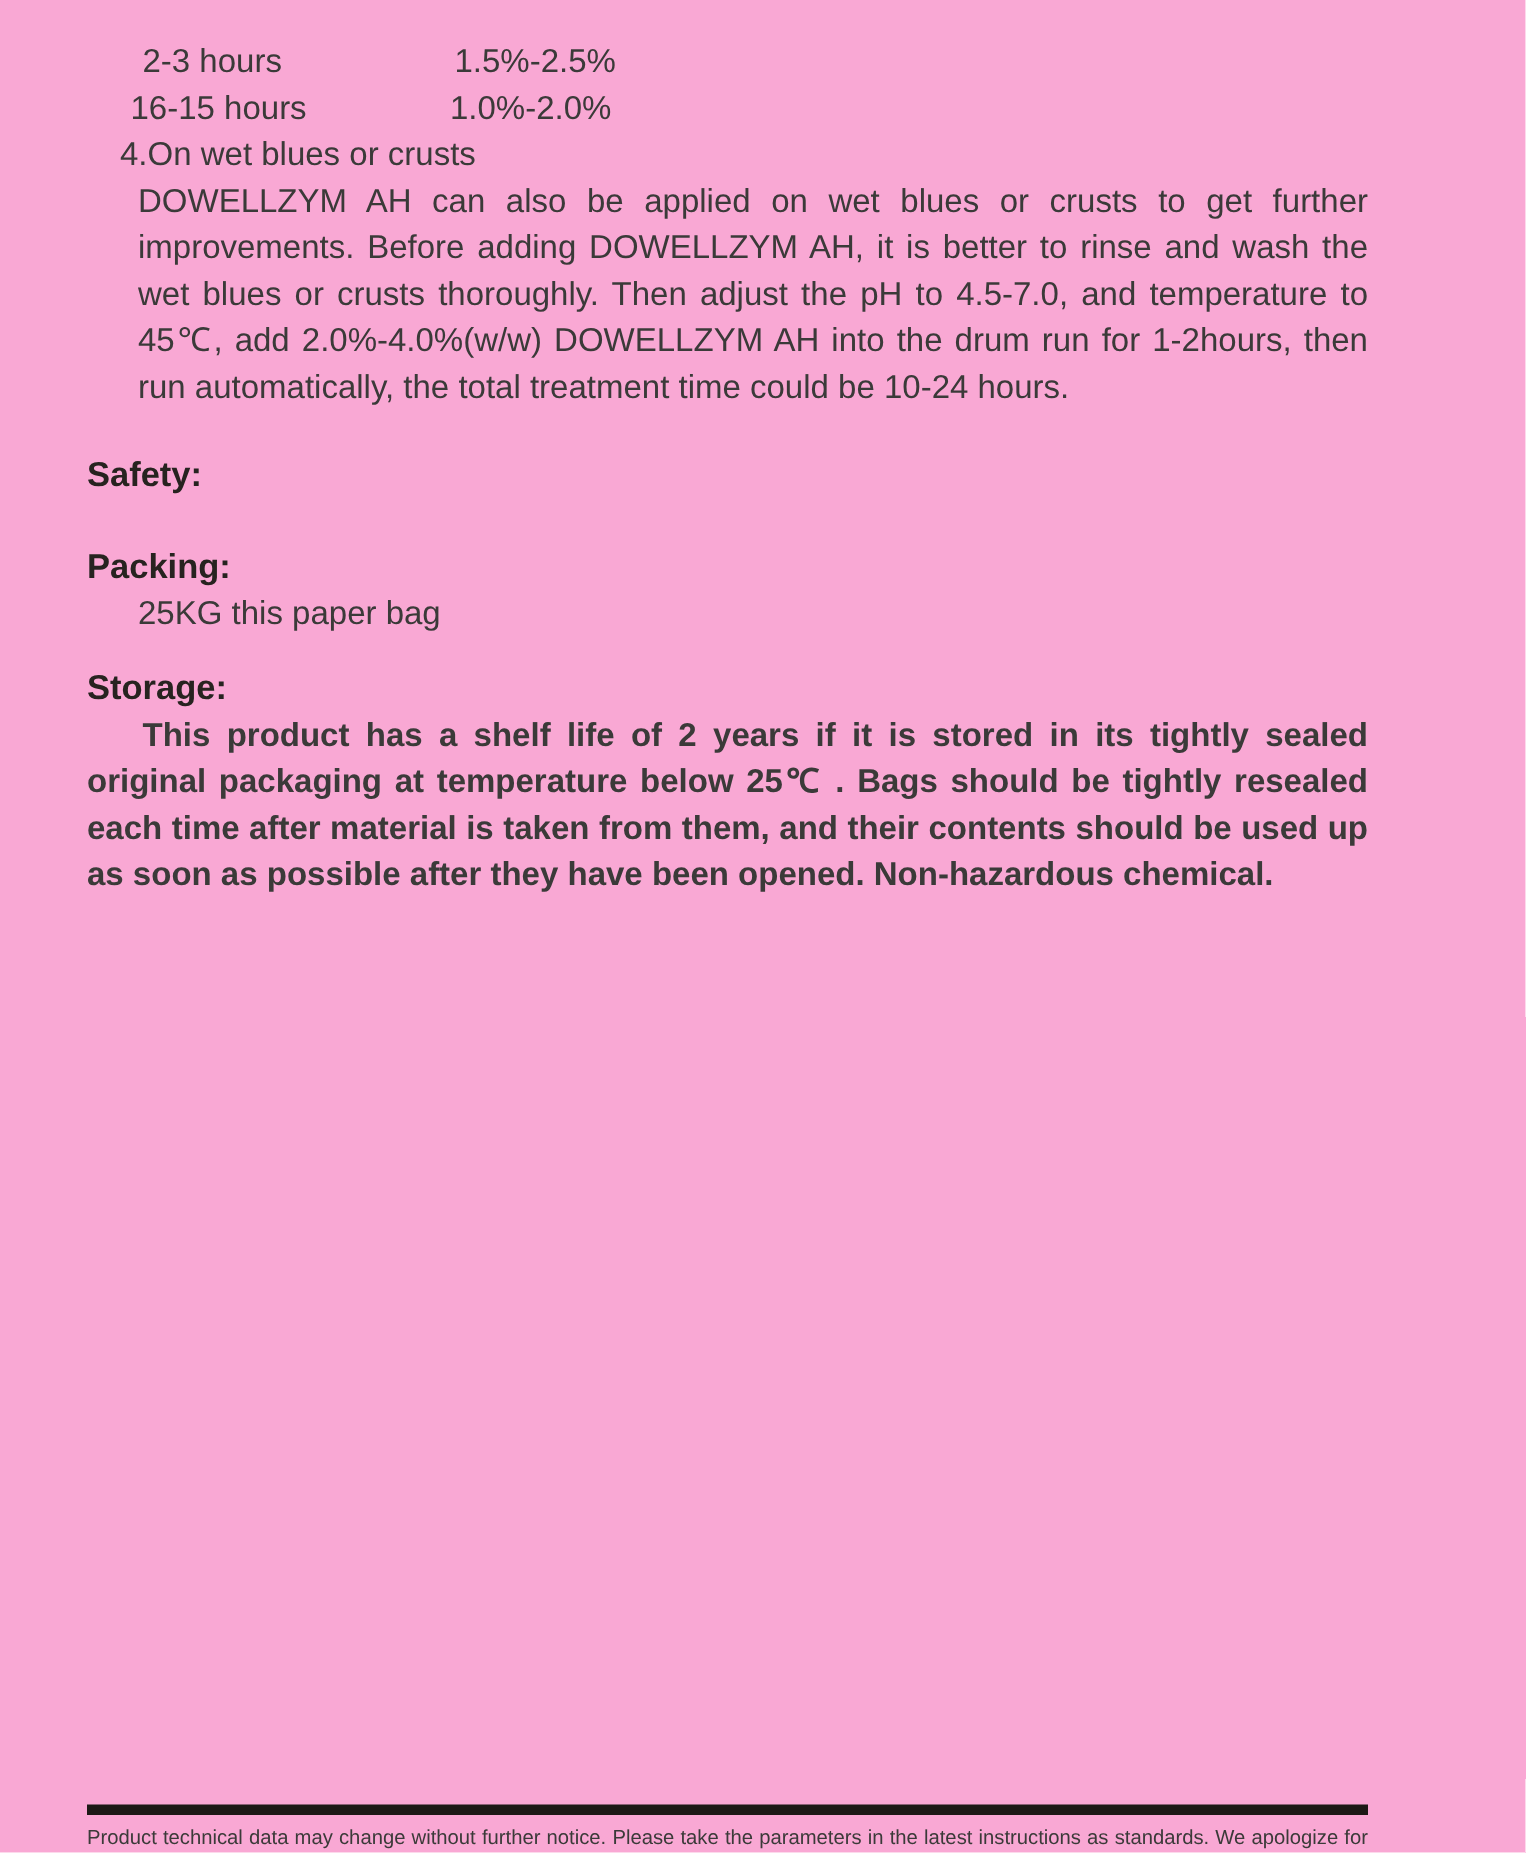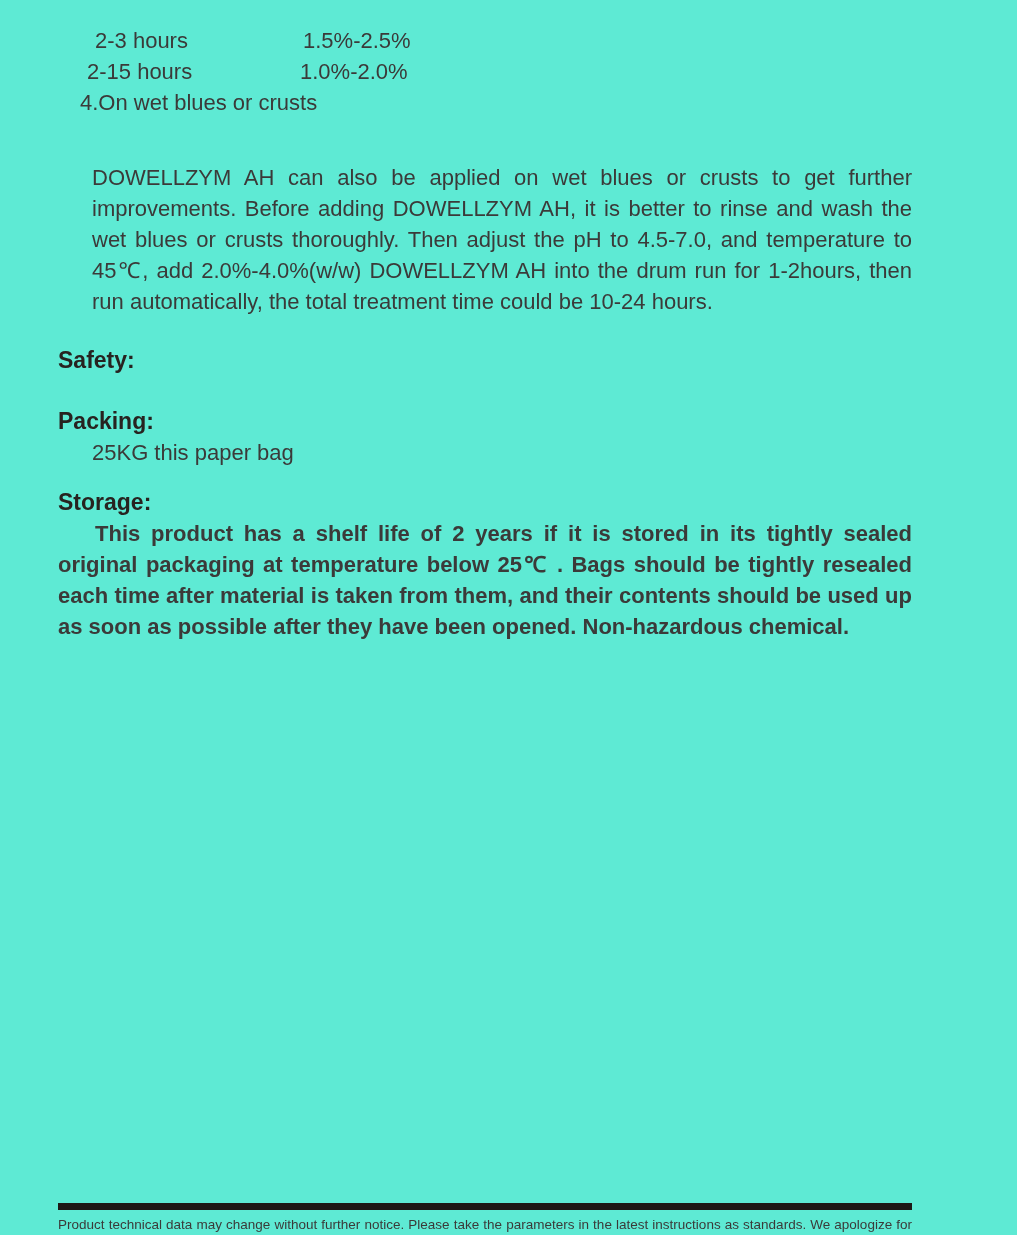--- a/index.html
+++ b/index.html
@@ -1,41 +1,41 @@
 <!DOCTYPE html>
 <html><head>
 <meta charset="utf-8">
 <style>
   * { margin: 0; padding: 0; box-sizing: border-box; }
   html, body { background: #ffffff; }
   .page {
     position: relative;
     width: 1017px;
     height: 1235px;
-    background: #5eead4;
+    background: #f9a8d4;
     font-family: "Liberation Sans", sans-serif;
     color: #3b3a39;
     overflow: hidden;
   }
   .content {
     position: absolute;
     left: 58px;
     top: 25px;
     width: 854px;
     font-size: 22px;
     line-height: 31px;
   }
   .dosage-row { display: flex; }
   .dosage-row.row-1 { margin-left: 37px; }
   .dosage-row.row-1 .duration { width: 208px; flex: 0 0 auto; }
   .dosage-row.row-2 { margin-left: 29px; }
   .dosage-row.row-2 .duration { width: 213px; flex: 0 0 auto; }
   .list-item4 { margin-left: 22px; }
   .para { text-align: justify; }
-  .wet-blues-body { margin-left: 34px; width: 820px; margin-top: 44px; }
+  .wet-blues-body { margin-left: 34px; width: 820px; }
   .heading {
     font-weight: bold;
     font-size: 23px;
     line-height: 31px;
     color: #272320;
   }
   .safety-heading { margin-top: 28px; }
   .safety-body { text-indent: 30px; }
   .packing-heading { margin-top: 30px; }
   .packing-body { margin-left: 34px; }
@@ -64,21 +64,21 @@
 
 <div class="page">
   <div class="content">
 
     <div class="dosage-row row-1">
       <span class="duration">2-3 hours</span>
       <span class="amount">1.5%-2.5%</span>
     </div>
 
     <div class="dosage-row row-2">
-      <span class="duration">2-15 hours</span>
+      <span class="duration">16-15 hours</span>
       <span class="amount">1.0%-2.0%</span>
     </div>
 
     <div class="list-item4">4.On wet blues or crusts</div>
 
     <p class="para wet-blues-body">DOWELLZYM AH can also be applied on wet blues or crusts to get further improvements. Before adding DOWELLZYM AH, it is better to rinse and wash the wet blues or crusts thoroughly. Then adjust the pH to 4.5-7.0, and temperature to 45℃, add 2.0%-4.0%(w/w) DOWELLZYM AH into the drum run for 1-2hours, then run automatically, the total treatment time could be 10-24 hours.</p>
 
     <h2 class="heading safety-heading">Safety:</h2>
 
     <h2 class="heading packing-heading">Packing:</h2>

